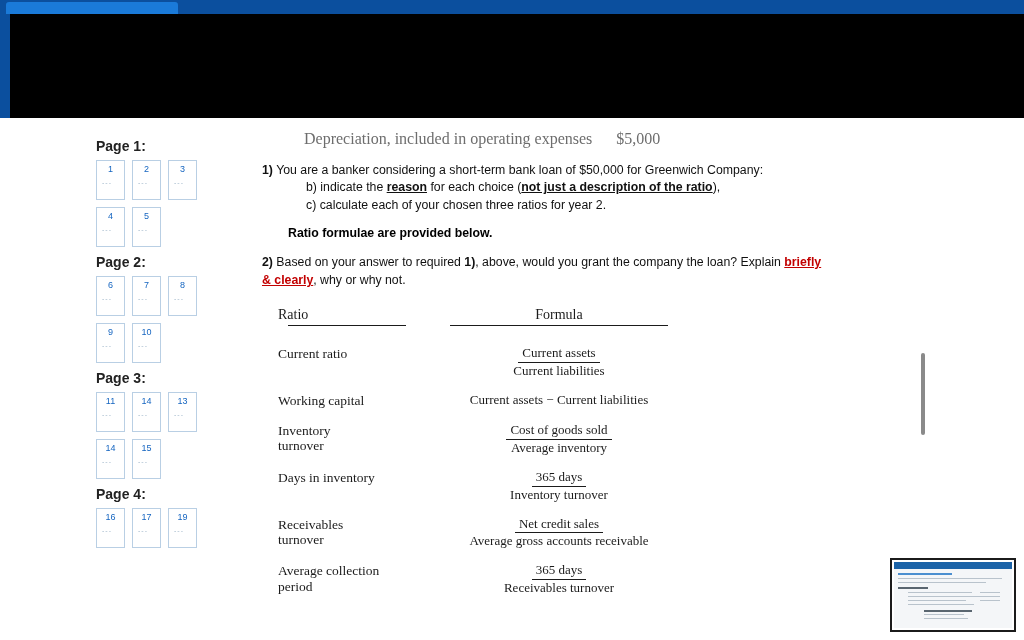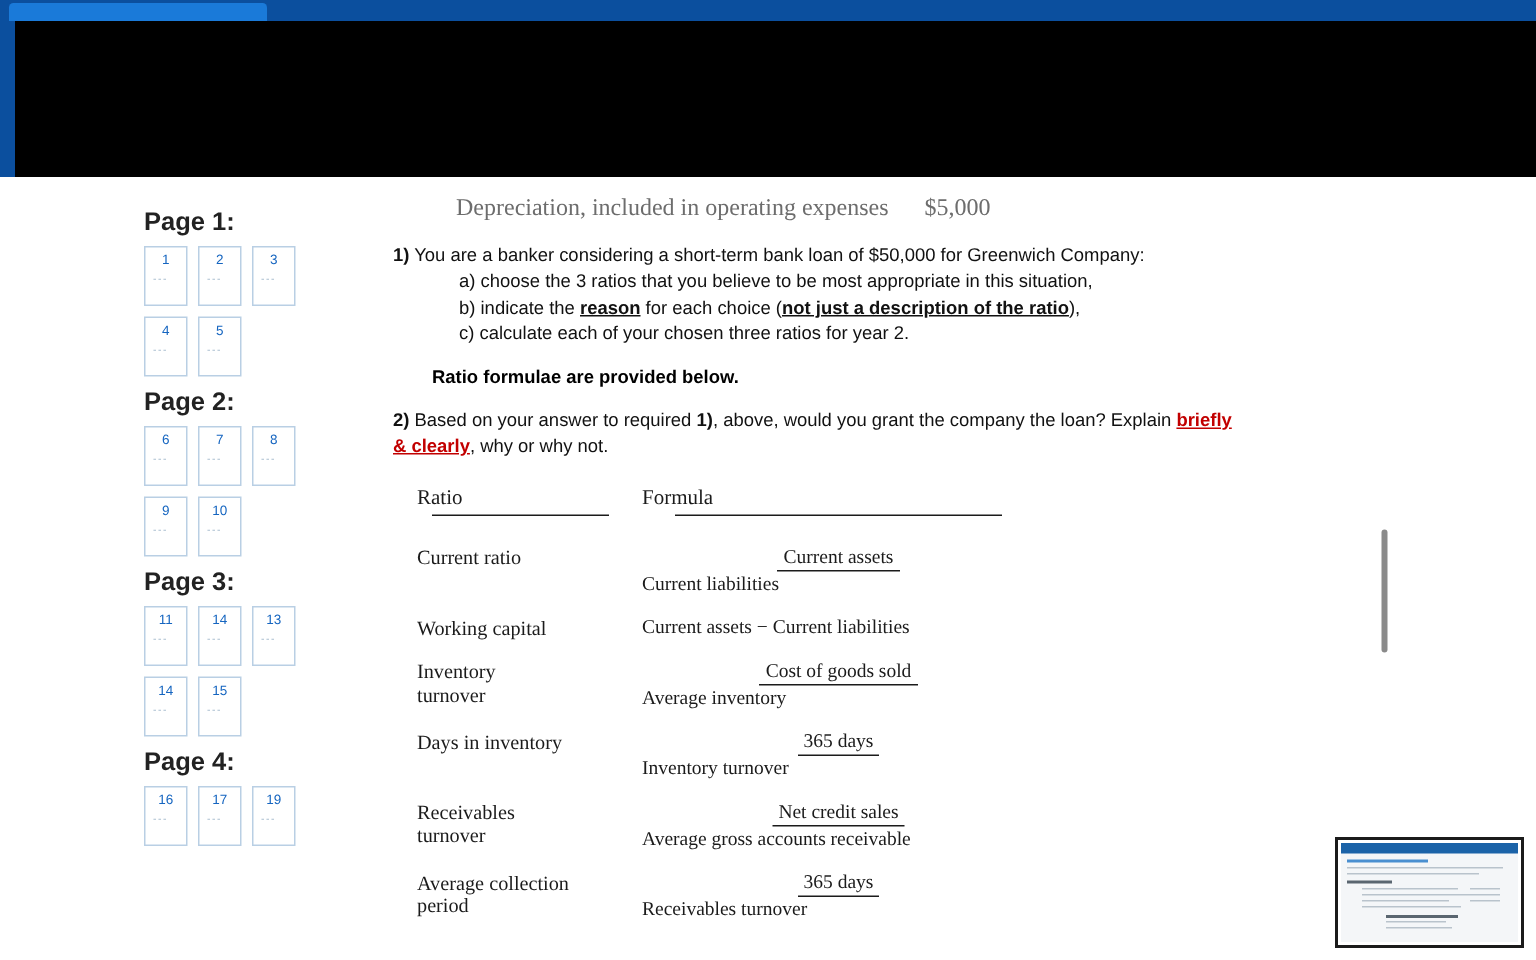--- a/index.html
+++ b/index.html
@@ -60,21 +60,21 @@
 
   
   .pages-panel {
     position: absolute;
     left: 86px; top: 20px;
     width: 140px;
     height: 460px;
   }
   .page-group { margin-bottom: 4px; }
   .page-label {
-    font-size: 17px;
+    font-size: 14px;
     color: #222;
     margin: 0 0 6px 10px;
     font-weight: 700;
   }
   .thumb-row {
     display: flex;
     gap: 7px;
     margin-left: 10px;
     margin-bottom: 7px;
   }
@@ -163,20 +163,21 @@
   }
   .rt-left {
     width: 150px;
     font-size: 13.5px;
     line-height: 1.15;
     padding-left: 8px;
   }
   .rt-right {
     flex: 1;
     font-size: 13px;
+    text-align: center;
     line-height: 1.15;
   }
   .hdr .rt-left, .hdr .rt-right {
     font-size: 14px;
   }
   .frac-top {
     display: block;
     border-bottom: 1px solid #1b1b1b;
     padding: 0 4px 1px 4px;
     margin: 0 auto;
@@ -367,21 +368,20 @@
     </div>
 
     <div class="doc-content">
 
       <div class="faded-line">Depreciation, included in operating expenses      $5,000</div>
 
 
       <div class="q-block">
         <span class="q-num">1)</span>
         <span>You are a banker considering a short-term bank loan of $50,000 for Greenwich Company:</span>
-        <div class="indent2">a) choose the 3 ratios that you believe to be most appropriate in this situation,</div>
         <div class="indent2">
           <span>b)  indicate the </span><span class="bold ul">reason</span><span> for each choice (</span><span class="bold ul">not just a description of the ratio</span><span>),</span>
         </div>
         <div class="indent2">c) calculate each of your chosen three ratios for year 2.</div>
       </div>
 
       <div class="formulae-note">Ratio formulae are provided below.</div>
 
       <div class="q-block">
         <span class="q-num">2)</span>

